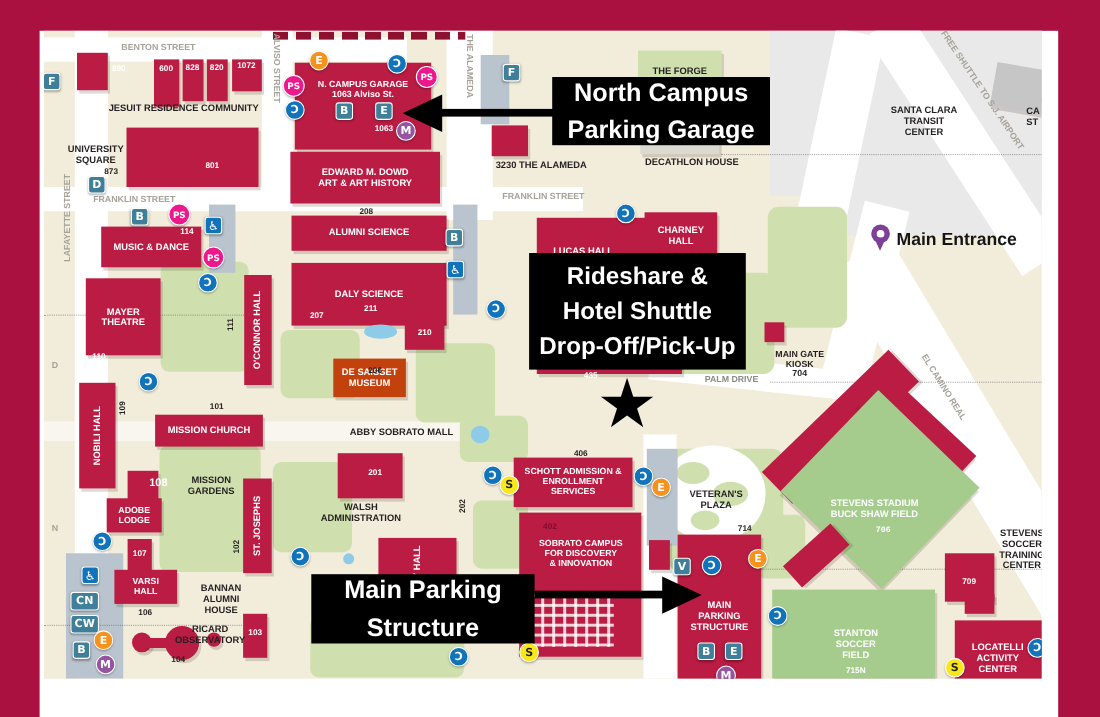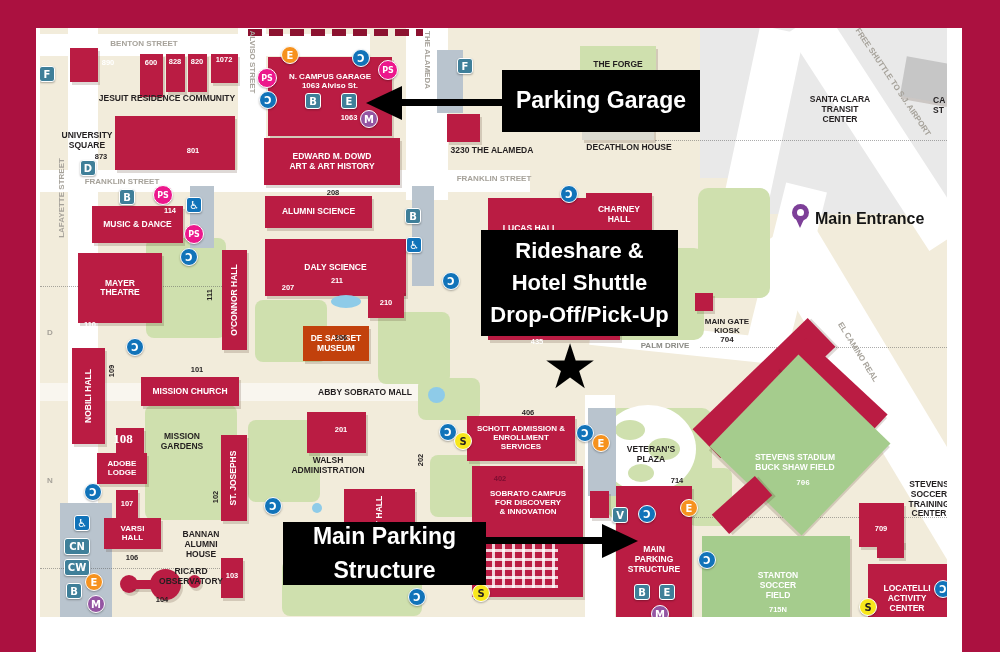--- a/index.html
+++ b/index.html
@@ -42,20 +42,21 @@
 </head>
 <body>
 
 <div class="frame" style="left:0;top:0;width:36px;height:652px"></div>
 <div class="frame" style="left:0;top:0;width:1000px;height:28px"></div>
 <div class="frame" style="left:962px;top:0;width:38px;height:652px"></div>
 
 <div id="map">
 
   <div class="ann" style="left:462px;top:42px;width:198px;height:62px;font-size:23px">
+    <div>North Campus</div>
     <div>Parking Garage</div>
   </div>
   <div class="arrow" style="left:360px;top:71px;width:104px;height:7px"></div>
   <div class="ahead" style="left:326px;top:58px;border-top:17px solid transparent;border-bottom:17px solid transparent;border-right:36px solid #000"></div>
 
   <div class="ann" style="left:441px;top:202px;width:197px;height:106px;font-size:22px">
     <div>Rideshare &amp;</div>
     <div>Hotel Shuttle</div>
     <div>Drop-Off/Pick-Up</div>
   </div>
@@ -127,21 +128,21 @@
       </div>
     </div>
     <div class="bld" style="left: 407px; top: 86px; width: 33px; height: 28px; background: rgb(186, 28, 67);"></div>
     <div class="bld" style="left: 540px; top: 18px; width: 76px; height: 38px; background: rgb(207, 224, 174);">
       <div class="blines" style="font-size: 8.5px; color: rgb(35, 31, 32);">
         <div>THE FORGE</div>
       </div>
     </div>
     <div class="bld" style="left: 542px; top: 62px; width: 72px; height: 50px; background: rgb(219, 218, 208);"></div>
     <div class="bld" style="left: 863px; top: 32px; width: 46px; height: 40px; background: rgb(198, 198, 198); transform: rotate(10deg);"></div>
-    <div class="bld" style="left: 225px; top: 168px; width: 107px; height: 32px; background: rgb(186, 28, 67);">
+    <div class="bld" style="left: 225px; top: 168px; width: 141px; height: 32px; background: rgb(186, 28, 67);">
       <div class="blines" style="font-size: 8.5px;">
         <div>ALUMNI SCIENCE</div>
       </div>
     </div>
     <div class="bld" style="left: 225px; top: 211px; width: 141px; height: 57px; background: rgb(186, 28, 67);">
       <div class="blines" style="font-size: 8.5px;">
         <div>DALY SCIENCE</div>
       </div>
     </div>
     <div class="bld" style="left: 328px; top: 262px; width: 36px; height: 28px; background: rgb(186, 28, 67);"></div>
@@ -149,21 +150,21 @@
       <div class="blines" style="font-size: 8.5px;">
         <div>DE SAISSET</div>
         <div>MUSEUM</div>
       </div>
     </div>
     <div class="bld" style="left: 52px; top: 178px; width: 91px; height: 37px; background: rgb(186, 28, 67);">
       <div class="blines" style="font-size: 8.5px;">
         <div>MUSIC &amp; DANCE</div>
       </div>
     </div>
-    <div class="bld" style="left: 38px; top: 225px; width: 84px; height: 70px; background: rgb(186, 28, 67);">
+    <div class="bld" style="left: 38px; top: 225px; width: 68px; height: 70px; background: rgb(186, 28, 67);">
       <div class="blines" style="font-size: 8.5px;">
         <div>MAYER</div>
         <div>THEATRE</div>
       </div>
     </div>
     <div class="bld vert" style="left: 182px; top: 222px; width: 25px; height: 100px; background: rgb(186, 28, 67);">
       <div class="blines" style="font-size: 8.5px;">
         <div>O'CONNOR HALL</div>
       </div>
     </div>
@@ -270,21 +271,21 @@
     </div>
     <div class="lbl" style="left: 687px; top: 303px; font-size: 8px; color: rgb(35, 31, 32);">
       <div>MAIN GATE</div>
       <div>KIOSK</div>
       <div>704</div>
     </div>
     <div class="lbl" style="left: 611px; top: 427px; font-size: 8.5px; color: rgb(35, 31, 32);">
       <div>VETERAN'S</div>
       <div>PLAZA</div>
     </div>
-    <div class="lbl" style="left: 142px; top: 414px; font-size: 8.5px; color: rgb(35, 31, 32);">
+    <div class="lbl" style="left: 152px; top: 414px; font-size: 8.5px; color: rgb(35, 31, 32);">
       <div>MISSION</div>
       <div>GARDENS</div>
     </div>
     <div class="lbl" style="left: 161px; top: 517px; font-size: 8.5px; color: rgb(35, 31, 32);">
       <div>BANNAN</div>
       <div>ALUMNI</div>
       <div>HOUSE</div>
     </div>
     <div class="lbl" style="left: 151px; top: 549px; font-size: 8.5px; color: rgb(35, 31, 32);">
       <div>RICARD</div>
@@ -353,21 +354,21 @@
     <div class="num" style="left: 157px; top: 33px; font-size: 7.5px; color: rgb(255, 255, 255);">820</div>
     <div class="num" style="left: 184px; top: 31px; font-size: 7.5px; color: rgb(255, 255, 255);">1072</div>
     <div class="num" style="left: 153px; top: 122px; font-size: 7.5px; color: rgb(255, 255, 255);">801</div>
     <div class="num" style="left: 309px; top: 89px; font-size: 7.5px; color: rgb(255, 255, 255);">1063</div>
     <div class="num" style="left: 130px; top: 182px; font-size: 7.5px; color: rgb(255, 255, 255);">114</div>
     <div class="num" style="left: 50px; top: 296px; font-size: 7.5px; color: rgb(255, 255, 255);">110</div>
     <div class="num" style="left: 248px; top: 259px; font-size: 7.5px; color: rgb(255, 255, 255);">207</div>
     <div class="num" style="left: 297px; top: 252px; font-size: 7.5px; color: rgb(255, 255, 255);">211</div>
     <div class="num" style="left: 346px; top: 274px; font-size: 7.5px; color: rgb(255, 255, 255);">210</div>
     <div class="num" style="left: 87px; top: 475px; font-size: 7.5px; color: rgb(255, 255, 255);">107</div>
-    <div class="num" style="left: 83px; top: 411px; font-size: 13px; color: rgb(255, 255, 255); font-family: Liberation Serif, serif;">108</div>
+    <div class="num" style="left: 104px; top: 411px; font-size: 10px; color: rgb(255, 255, 255);">108</div>
     <div class="num" style="left: 192px; top: 547px; font-size: 7.5px; color: rgb(255, 255, 255);">103</div>
     <div class="num" style="left: 497px; top: 313px; font-size: 7.5px; color: rgb(255, 255, 255);">435</div>
     <div class="num" style="left: 301px; top: 401px; font-size: 7.5px; color: rgb(255, 255, 255);">201</div>
     <div class="num" style="left: 841px; top: 500px; font-size: 7.5px; color: rgb(255, 255, 255);">709</div>
     <div class="num" style="left: 763px; top: 455px; font-size: 7.5px; color: rgb(255, 255, 255); font-family: Liberation Mono, monospace;">706</div>
     <div class="num" style="left: 738px; top: 581px; font-size: 7.5px; color: rgb(255, 255, 255);">715N</div>
     <div class="ic sq" style="left: -1px; top: 38px; width: 16px; height: 16px; background: rgb(63, 127, 153); font-size: 10px;">F</div>
     <div class="ic sq" style="left: 417px; top: 30px; width: 16px; height: 16px; background: rgb(63, 127, 153); font-size: 10px;">F</div>
     <div class="ic sq" style="left: 40px; top: 132px; width: 16px; height: 16px; background: rgb(63, 127, 153); font-size: 10px;">D</div>
     <div class="ic sq" style="left: 79px; top: 161px; width: 16px; height: 16px; background: rgb(63, 127, 153); font-size: 10px;">B</div>

